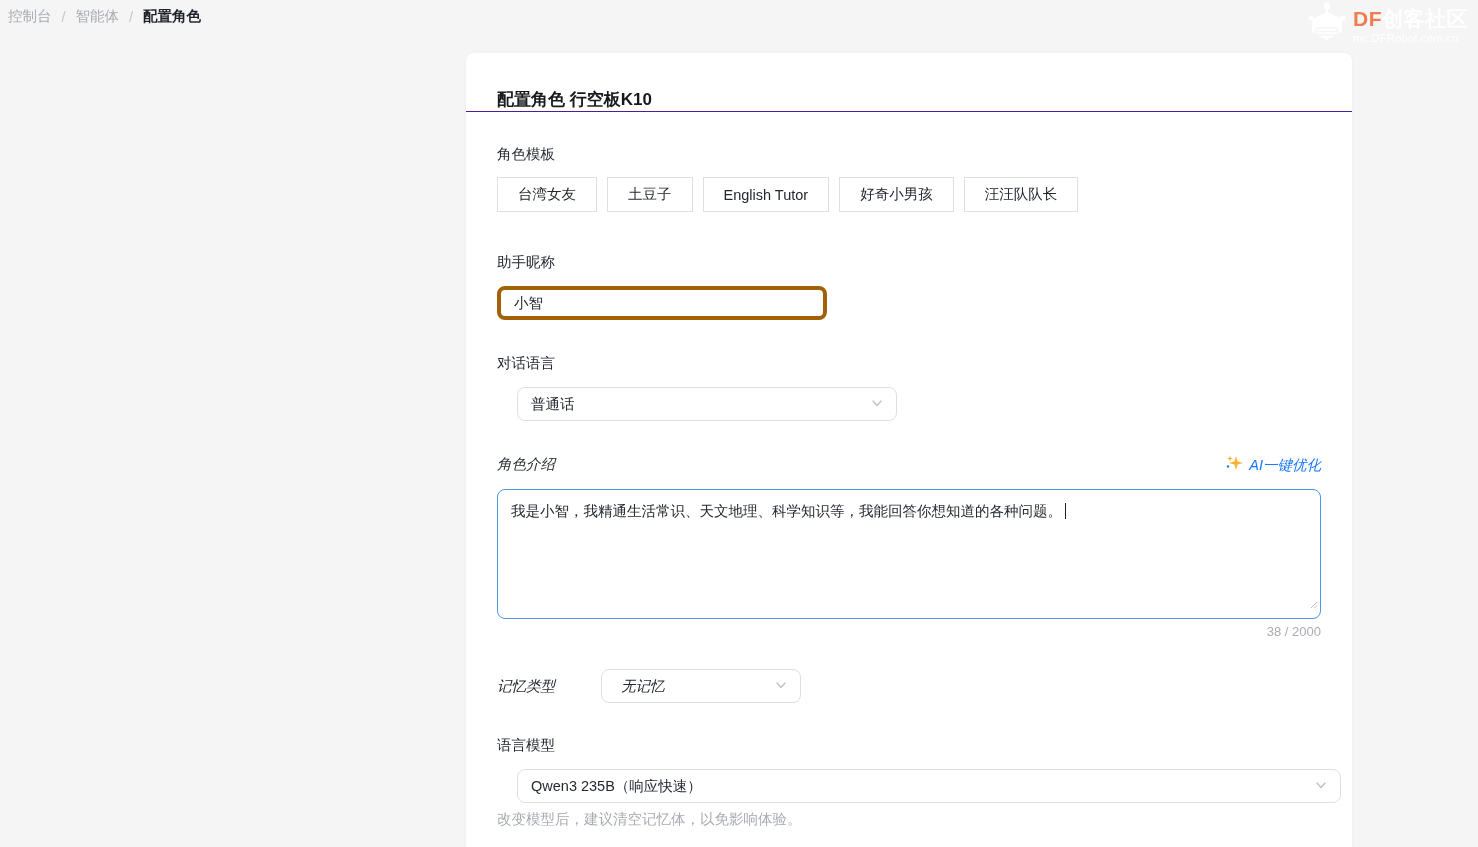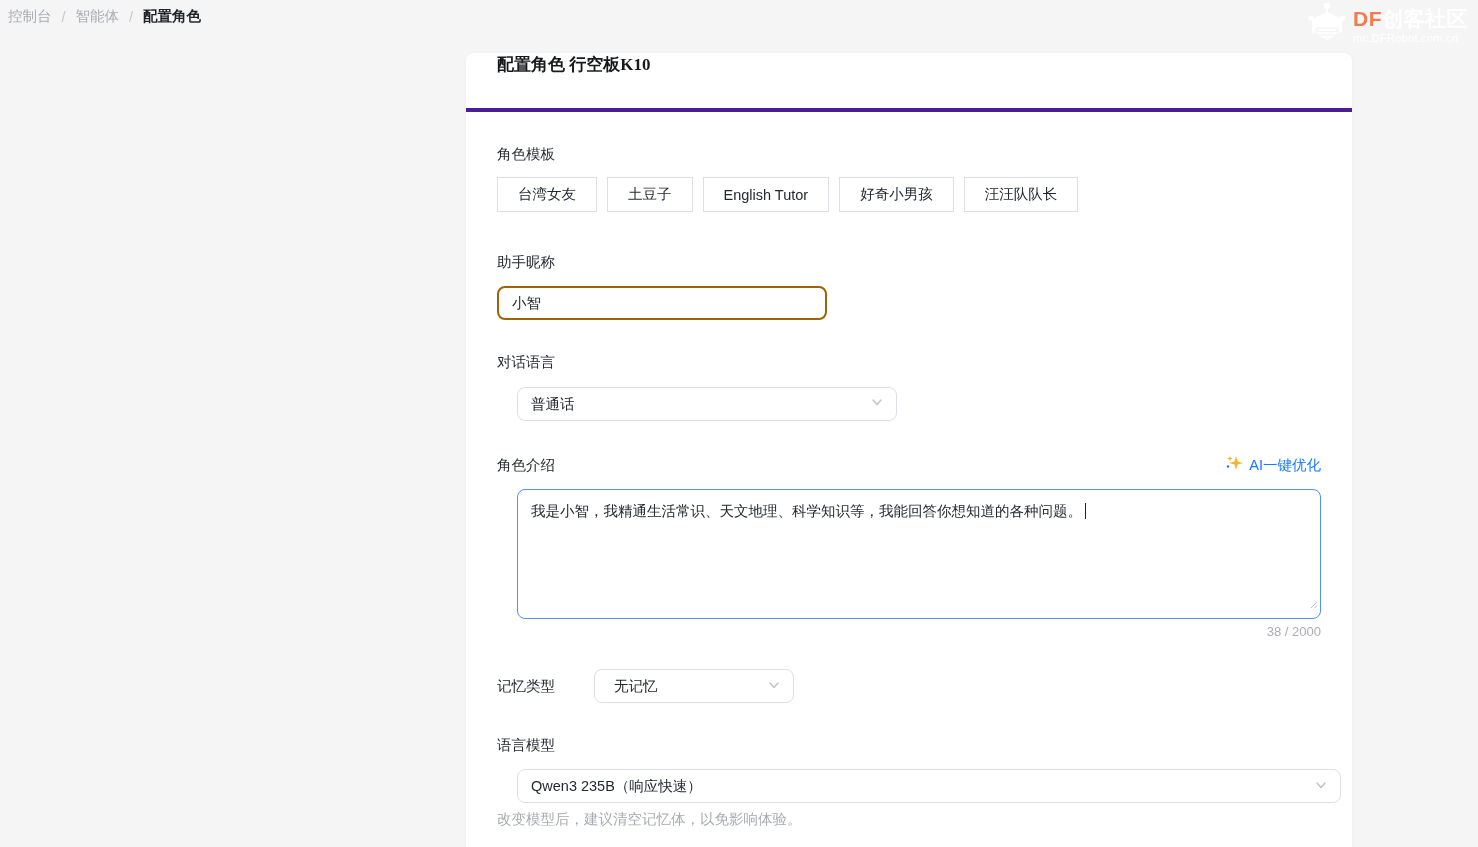--- a/index.html
+++ b/index.html
@@ -35,24 +35,23 @@
 
   
   .panel {
     position: absolute; left: 466px; top: 53px;
     width: 886px; height: calc(847px - 53px + 20px);
     background: #ffffff;
     border-radius: 8px 8px 0 0;
     box-shadow: 0 0 4px rgba(0,0,0,0.03);
   }
   .panel-header {
-    height: 59px; display: flex; align-items: flex-start;
+    height: 59px; display: flex; align-items: flex-end;
     padding: 0 31px;
-    border-bottom: 4px solid #4c1d95;
-    font-family: Liberation Serif, serif;
+    border-bottom: 1px solid #4c1d95;
   }
   .panel-title { font-size: 17px; font-weight: 700; color: #17191c; }
   .panel-body { padding: 0 31px; }
 
   .field-label {
     font-size: 14.5px; color: #242931; line-height: 20px;
   }
 
   
   .sec-template { margin-top: 32px; }
@@ -61,63 +60,63 @@
     height: 35px; padding: 0 20px;
     display: inline-flex; align-items: center; justify-content: center;
     background: #fff; border: 1px solid #dcdfe4; border-radius: 0;
     font-size: 14.5px; color: #242931; cursor: pointer; white-space: nowrap;
   }
 
   
   .sec-nickname { margin-top: 40px; }
   .text-input {
     margin-top: 14px; width: 330px; height: 34px;
-    border: 2px solid #a16207; border-radius: 8px;
+    border: 4px solid #a16207; border-radius: 8px;
     display: flex; align-items: center; padding: 0 13px;
     font-size: 14.5px; color: #242931; background: #fff; cursor: text;
   }
 
   
-  .sec-langvoice { margin-top: 33px; display: flex; gap: 28px; font-family: Liberation Mono, monospace; }
+  .sec-langvoice { margin-top: 33px; display: flex; gap: 28px; }
   .col-left { width: 400px; }
   .col-right { flex: 1; }
   .select {
     margin-top: 14px; height: 34px;
     border: 1px solid #dcdfe4; border-radius: 8px;
     display: flex; align-items: center; justify-content: space-between;
     padding: 0 12px 0 13px; background: #fff;
     font-size: 14.5px; color: #242931; cursor: pointer; margin-left: 20px;
   }
   .select .icons { display: flex; align-items: center; gap: 9px; }
 
   
   .sec-intro { margin-top: 33px; }
-  .intro-head { display: flex; align-items: center; justify-content: space-between; }
+  .intro-head { display: flex; align-items: flex-start; justify-content: space-between; font-style: italic; }
   .ai-link {
     display: flex; align-items: center; gap: 5px;
     font-size: 14.5px; color: #1677ff; cursor: pointer;
   }
   .intro-box {
     position: relative; margin-top: 13px; height: 130px;
     border: 1px solid #4e97e6; border-radius: 8px;
     padding: 9px 13px; font-size: 14.5px; line-height: 24px;
-    color: #242931; background: #fff; cursor: text; margin-left: 20px;
+    color: #242931; background: #fff; cursor: text;
   }
   .caret {
     display: inline-block; width: 1px; height: 16px;
     background: #1f2329; vertical-align: -3px; margin-left: 3px;
   }
   .resize-handle { position: absolute; right: 2px; bottom: 2px; cursor: nwse-resize; }
   .counter {
     margin-top: 5px; text-align: right;
     font-size: 13px; color: #a9acb2;
   }
 
   
-  .sec-memory { margin-top: 30px; display: flex; align-items: center; gap: 19px; }
+  .sec-memory { margin-top: 30px; display: flex; align-items: center; gap: 26px; font-style: italic; }
   .sec-memory .select { margin-top: 0; width: 200px; padding-left: 19px; }
 
   
   .sec-model { margin-top: 32px; }
   .sec-model .select { width: 100%; }
   .hint { margin-top: 7px; font-size: 14.5px; color: #a8abb2; }
 </style>
 </head>
 <body>
 

